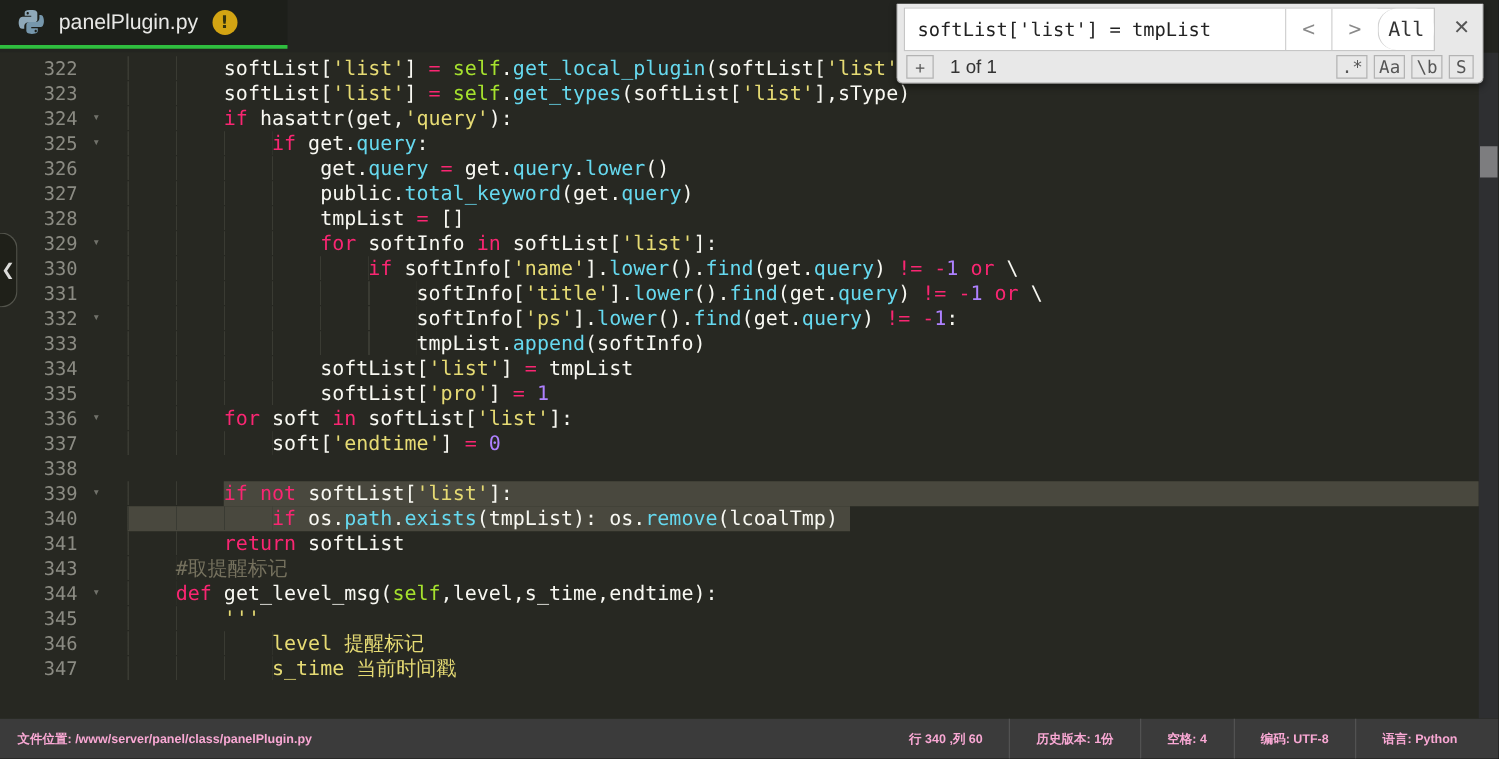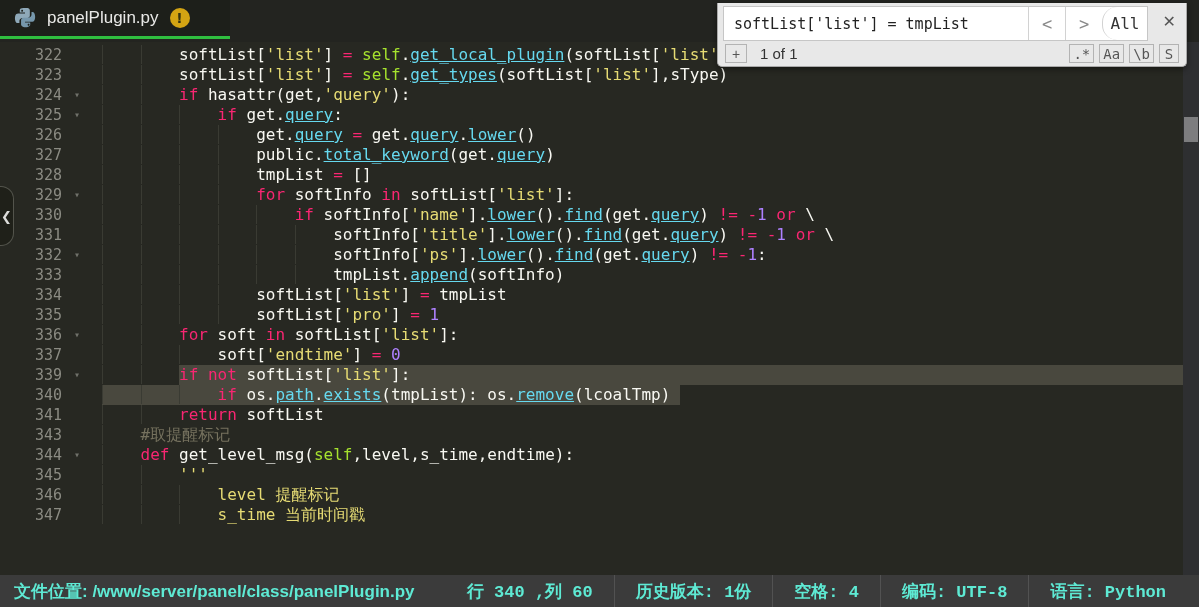--- a/index.html
+++ b/index.html
@@ -30,21 +30,21 @@
   .gutter{
     width:86px;flex:none;position:relative;box-sizing:border-box;
     color:var(--line_number,#8b8b83);text-align:right;padding-right:24px;font-size:15px;
   }
   .fold-arrow{position:absolute;right:6px;top:0;color:#70716a;font-size:10px;line-height:20px;}
   .code{flex:1;position:relative;white-space:pre;color:var(--text,#f8f8f2);}
   .code .sel{position:absolute;top:0;bottom:0;background:var(--selection,#49483e);z-index:0;}
   .code span{position:relative;z-index:1;}
   .tk-k{color:var(--keyword,#f92672);}
   .tk-s{color:var(--string,#e6db74);}
-  .tk-f{color:var(--property,#66d9ef);text-decoration:underline;}
+  .tk-f{color:var(--property,#66d9ef);}
   .tk-g{color:var(--self,#a6e22e);}
   .tk-n{color:var(--number,#ae81ff);}
   .tk-c{color:var(--comment,#75715e);}
   .tk-i{background-image:repeating-linear-gradient(to right,#3a3b33 0,#3a3b33 1px,transparent 1px,transparent 4ch);}
   
   .vscroll{position:absolute;top:0;right:0;bottom:0;width:16px;background:#2e2f31;z-index:5;}
   .vthumb{position:absolute;left:1px;right:1px;background:#7d7d7f;}
   
   .collapse{
     position:absolute;left:0;top:186px;width:13px;height:58px;background:#1f2019;
@@ -81,25 +81,25 @@
   .scount{margin-left:13px;color:#333;font-size:15px;}
   .sspacer{flex:1;}
   .minibtn{
     height:19px;min-width:20px;padding:0 3px;margin-left:5px;border:1px solid #b3b3b3;
     color:#555;display:flex;align-items:center;justify-content:center;font-size:14px;
     font-family:"DejaVu Sans Mono",monospace;box-sizing:border-box;cursor:pointer;background:#e8e8e8;
   }
   
   .statusbar{
     position:absolute;left:0;right:0;bottom:0;height:32px;background:#3b3b3b;
-    display:flex;align-items:center;color:#5eead4;font-weight:bold;font-size:17px;
+    display:flex;align-items:center;color:#f9a8d4;font-weight:bold;font-size:10px;
   }
   .sb-file{padding-left:14px;white-space:nowrap;}
   .sb-right{margin-left:auto;display:flex;height:100%;align-items:center;}
-  .sb-item{display:flex;align-items:center;height:100%;padding:0 21px;white-space:nowrap;font-family:Liberation Mono, monospace;}
+  .sb-item{display:flex;align-items:center;height:100%;padding:0 21px;white-space:nowrap;}
   .sb-item + .sb-item{border-left:1px solid #525252;}
   .sb-right .sb-item:last-child{margin-right:12px;}
 </style>
 </head>
 <body>
 
 <div class="screen" style="--bg: #272822; --selection: #49483e; --keyword: #f92672; --string: #e6db74; --property: #66d9ef; --self: #a6e22e; --number: #ae81ff; --comment: #75715e; --text: #f8f8f2; --line_number: #8b8b83; --underline: #2fbe3f;">
 
   <div class="tabbar">
     <div class="tab">
@@ -170,20 +170,24 @@
           <div class="gutter">335</div>
           <div class="code"><span class="tk-i">                </span><span>softList[</span><span class="tk-s">'pro'</span><span>] </span><span class="tk-k">=</span><span> </span><span class="tk-n">1</span></div>
         </div>
         <div class="line">
           <div class="gutter">336<span class="fold-arrow">▾</span></div>
           <div class="code"><span class="tk-i">        </span><span class="tk-k">for</span><span> soft </span><span class="tk-k">in</span><span> softList[</span><span class="tk-s">'list'</span><span>]:</span></div>
         </div>
         <div class="line">
           <div class="gutter">337</div>
           <div class="code"><span class="tk-i">            </span><span>soft[</span><span class="tk-s">'endtime'</span><span>] </span><span class="tk-k">=</span><span> </span><span class="tk-n">0</span></div>
+        </div>
+        <div class="line">
+          <div class="gutter">338</div>
+          <div class="code"></div>
         </div>
         <div class="line">
           <div class="gutter">339<span class="fold-arrow">▾</span></div>
           <div class="code"><div class="sel" style="left: 8ch; right: 0px;"></div><span class="tk-i">        </span><span class="tk-k">if</span><span> </span><span class="tk-k">not</span><span> softList[</span><span class="tk-s">'list'</span><span>]:</span></div>
         </div>
         <div class="line">
           <div class="gutter">340</div>
           <div class="code"><div class="sel" style="left: 0ch; width: 60ch;"></div><span class="tk-i">            </span><span class="tk-k">if</span><span> os.</span><span class="tk-f">path</span><span>.</span><span class="tk-f">exists</span><span>(tmpList): os.</span><span class="tk-f">remove</span><span>(lcoalTmp)</span></div>
         </div>
         <div class="line">

